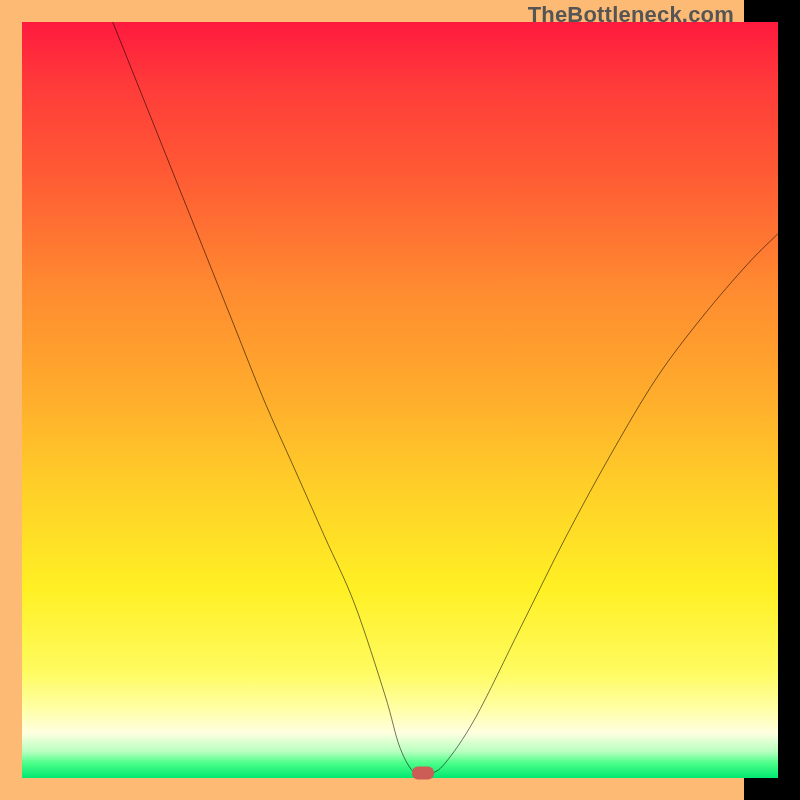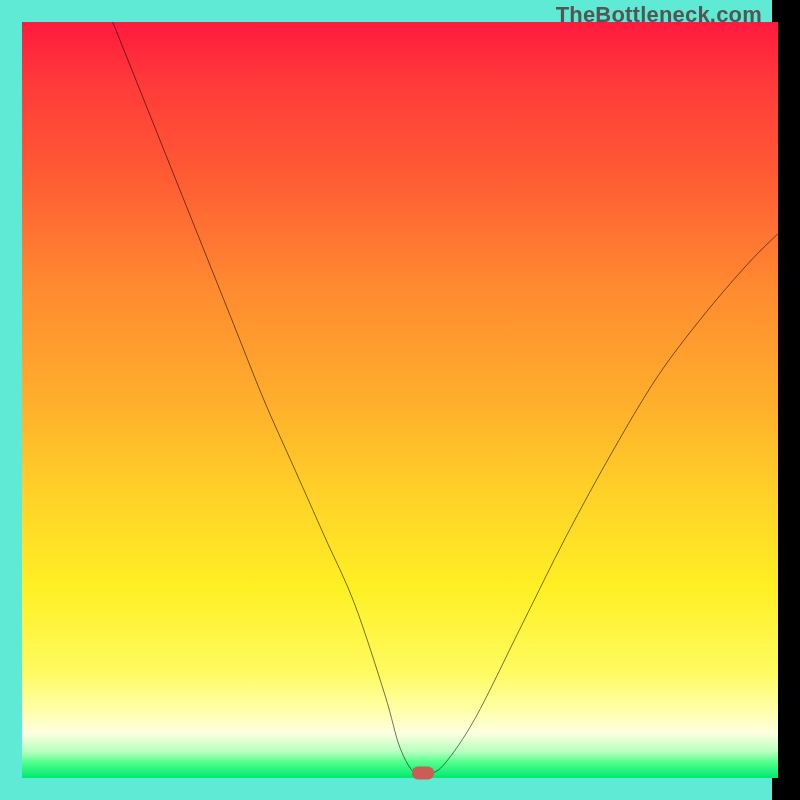--- a/index.html
+++ b/index.html
@@ -8,22 +8,21 @@
     width: 800px;
     height: 800px;
     background: #000;
     overflow: hidden;
     font-family: Arial, Helvetica, sans-serif;
   }
   .frame {
     position: relative;
     width: 744px;
     height: 800px;
-    background: #5eead4;
-    padding-left: 28px;
+    background: #fdba74;
   }
   .watermark {
     position: absolute;
     top: 2px;
     right: 10px;
     color: #555;
     font-size: 22px;
     font-weight: 600;
     letter-spacing: 0.2px;
     z-index: 5;

